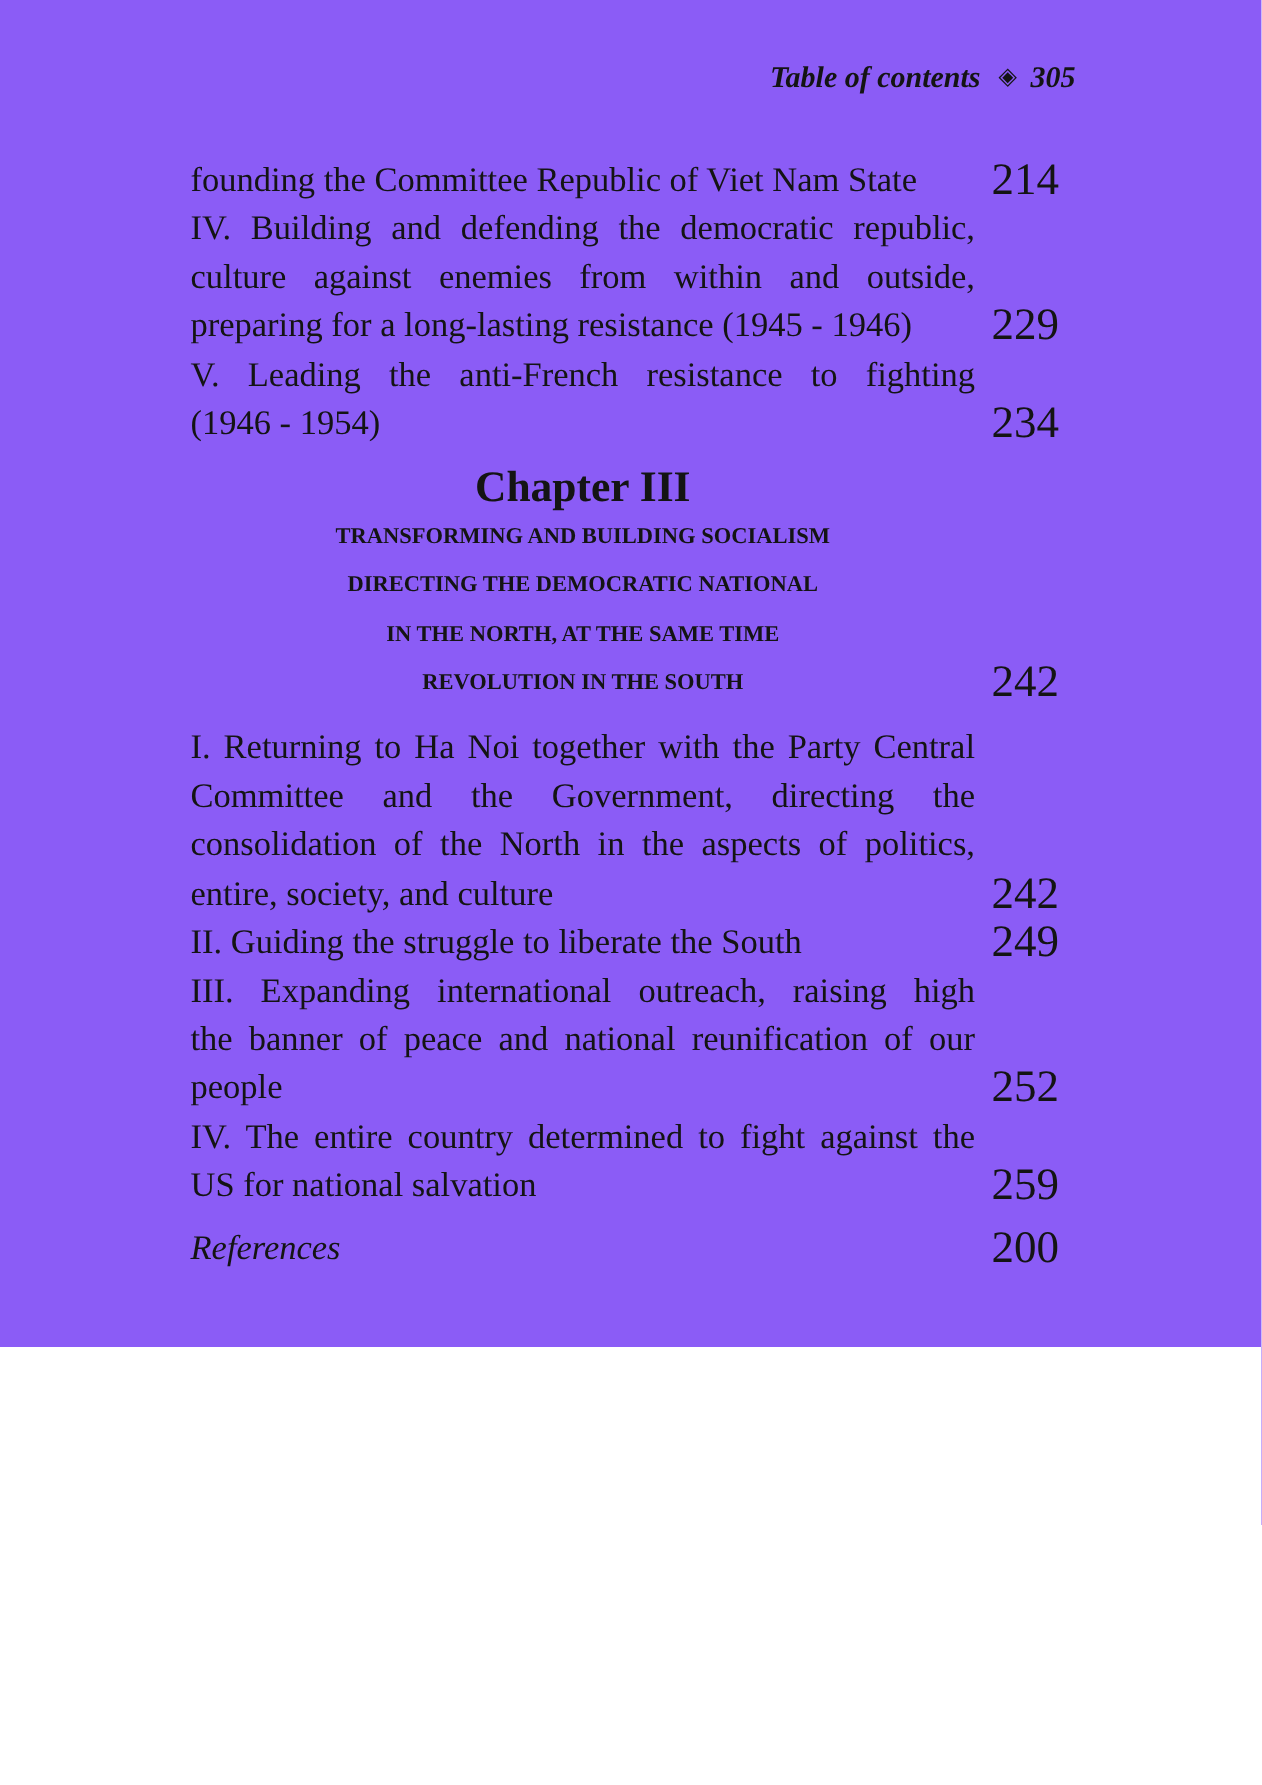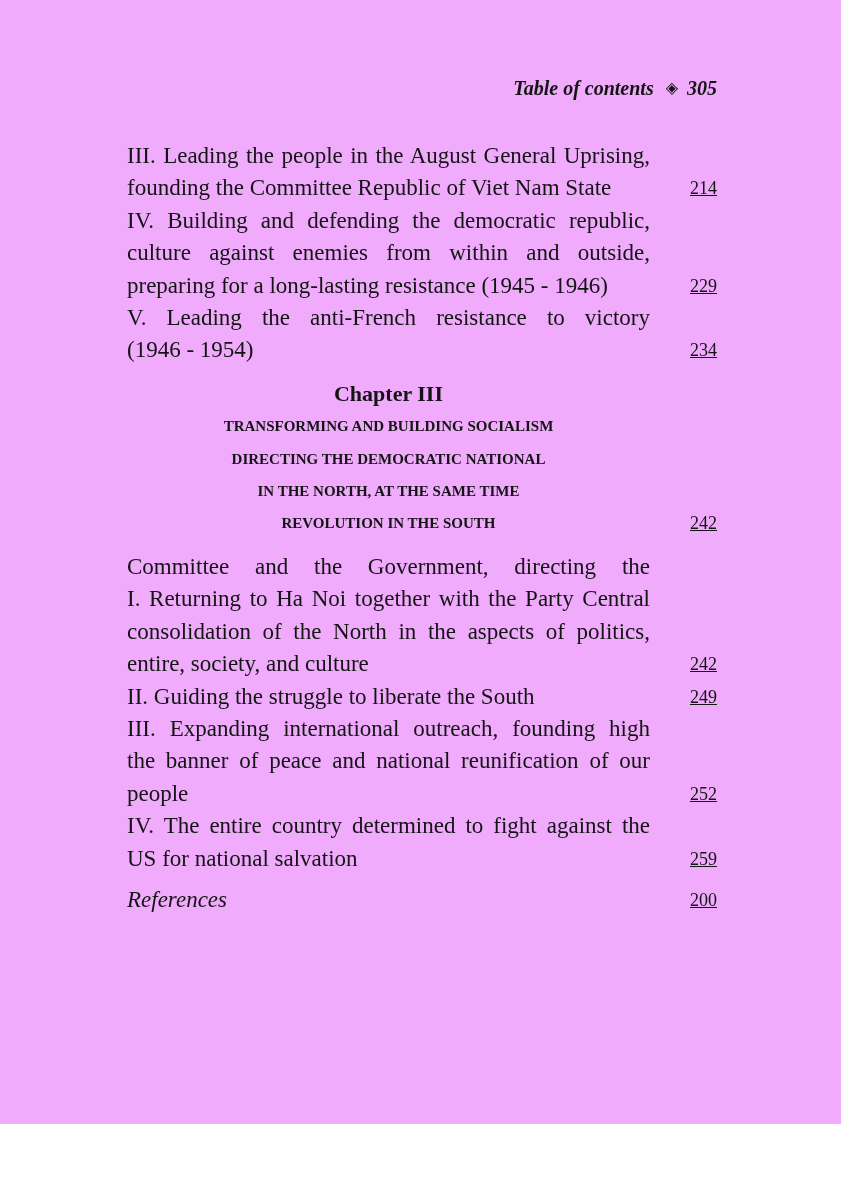--- a/index.html
+++ b/index.html
@@ -3,24 +3,24 @@
 <meta charset="utf-8">
 <style>
   html, body {
     margin: 0;
     padding: 0;
     background: #ffffff;
   }
   .page {
     position: relative;
     width: 841px;
-    height: 1124px;
-    background: #f0abfc;
+    height: 898px;
+    background: #8b5cf6;
     box-sizing: border-box;
-    padding: 76px 124px 0 127px;
+    padding: 40px 124px 0 127px;
     font-family: "Liberation Serif", "DejaVu Serif", serif;
     color: #141414;
     overflow: hidden;
   }
   
   .header {
     text-align: right;
     font-weight: bold;
     font-style: italic;
     font-size: 20px;
@@ -45,39 +45,38 @@
     line-height: 32.4px;
     text-align: justify;
     text-align-last: justify;
   }
   .lines .line:last-child {
     text-align: left;
     text-align-last: left;
   }
   .pnum {
     position: absolute;
-    right: 0;
+    right: 11px;
     bottom: 0;
-    font-size: 18px;
+    font-size: 30px;
     line-height: 32.4px;
     font-style: normal;
-    text-decoration: underline;
   }
   
   .chapter {
     position: relative;
     margin: 11px 0;
   }
   .ch-lines {
     width: 523px;
     text-align: center;
     font-weight: bold;
   }
   .ch-name {
-    font-size: 22px;
+    font-size: 29px;
     line-height: 32.4px;
   }
   .ch-title {
     font-size: 15px;
     line-height: 32.4px;
   }
   
   .refs {
     margin-top: 9px;
     font-style: italic;
@@ -89,74 +88,73 @@
 <div class="page">
 
   <div class="header">
     <span class="hdr-title">Table of contents</span><span class="hdr-diamond">◈</span><span class="hdr-page">305</span>
   </div>
 
   <div class="toc">
 
     <div class="entry">
       <div class="lines">
-        <div class="line">III. Leading the people in the August General Uprising,</div>
         <div class="line">founding the Committee Republic of Viet Nam State</div>
       </div>
       <div class="pnum">214</div>
     </div>
 
     <div class="entry">
       <div class="lines">
         <div class="line">IV. Building and defending the democratic republic,</div>
         <div class="line">culture against enemies from within and outside,</div>
         <div class="line">preparing for a long-lasting resistance (1945 - 1946)</div>
       </div>
       <div class="pnum">229</div>
     </div>
 
     <div class="entry">
       <div class="lines">
-        <div class="line">V. Leading the anti-French resistance to victory</div>
+        <div class="line">V. Leading the anti-French resistance to fighting</div>
         <div class="line">(1946 - 1954)</div>
       </div>
       <div class="pnum">234</div>
     </div>
 
     <div class="chapter">
       <div class="ch-lines">
         <div class="ch-name">Chapter III</div>
         <div class="ch-title">TRANSFORMING AND BUILDING SOCIALISM</div>
         <div class="ch-title">DIRECTING THE DEMOCRATIC NATIONAL</div>
         <div class="ch-title">IN THE NORTH, AT THE SAME TIME</div>
         <div class="ch-title">REVOLUTION IN THE SOUTH</div>
       </div>
       <div class="pnum">242</div>
     </div>
 
     <div class="entry">
       <div class="lines">
+        <div class="line">I. Returning to Ha Noi together with the Party Central</div>
         <div class="line">Committee and the Government, directing the</div>
-        <div class="line">I. Returning to Ha Noi together with the Party Central</div>
         <div class="line">consolidation of the North in the aspects of politics,</div>
         <div class="line">entire, society, and culture</div>
       </div>
       <div class="pnum">242</div>
     </div>
 
     <div class="entry">
       <div class="lines">
         <div class="line">II. Guiding the struggle to liberate the South</div>
       </div>
       <div class="pnum">249</div>
     </div>
 
     <div class="entry">
       <div class="lines">
-        <div class="line">III. Expanding international outreach, founding high</div>
+        <div class="line">III. Expanding international outreach, raising high</div>
         <div class="line">the banner of peace and national reunification of our</div>
         <div class="line">people</div>
       </div>
       <div class="pnum">252</div>
     </div>
 
     <div class="entry">
       <div class="lines">
         <div class="line">IV. The entire country determined to fight against the</div>
         <div class="line">US for national salvation</div>

